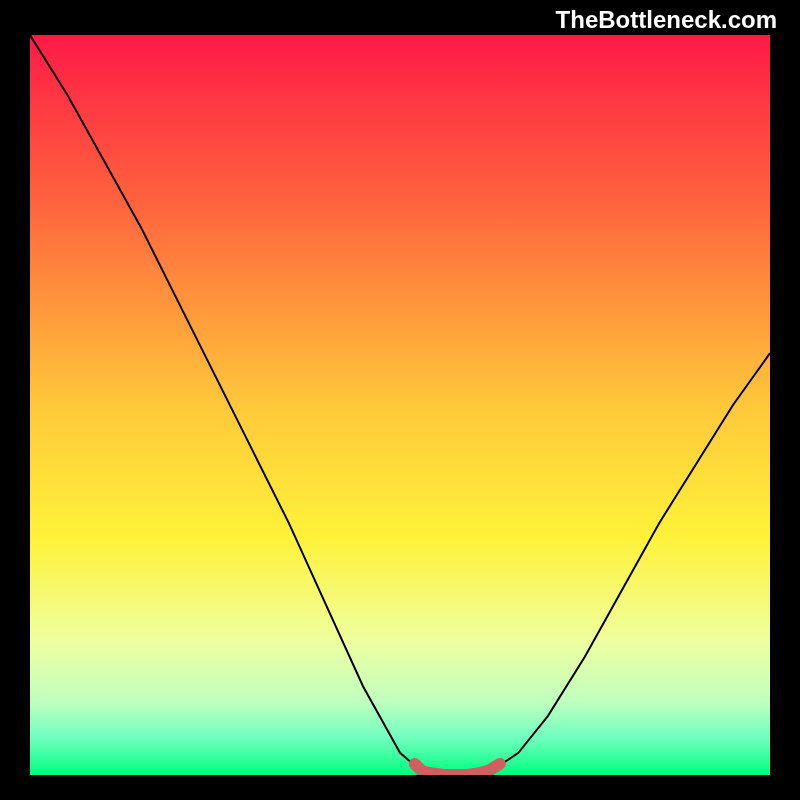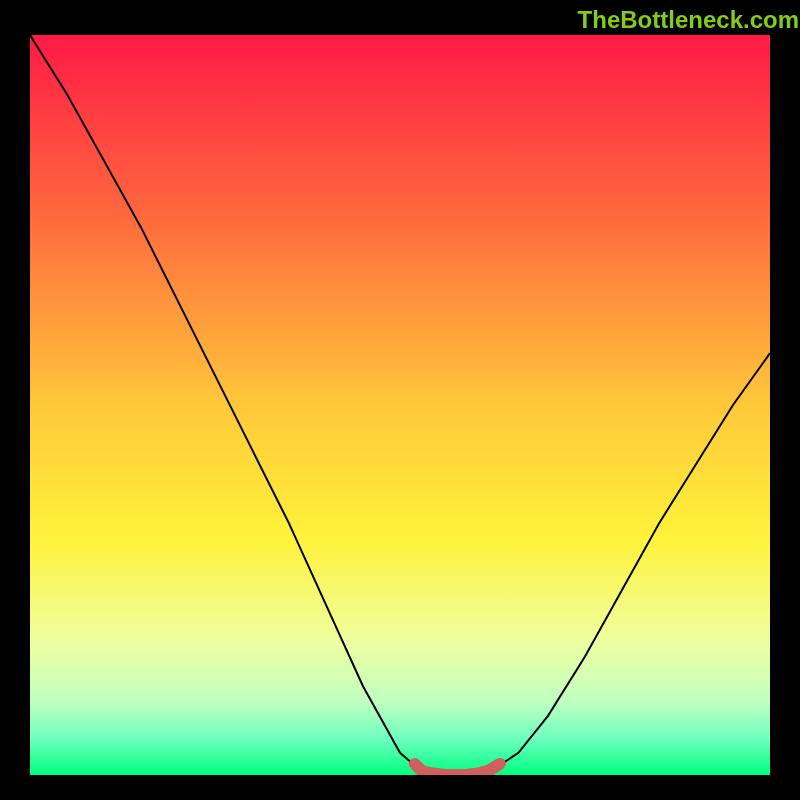--- a/index.html
+++ b/index.html
@@ -12,25 +12,25 @@
   }
   .container {
     position: relative;
     width: 800px;
     height: 800px;
     background: #000;
   }
   .watermark {
     position: absolute;
     top: 6px;
-    right: 1px;
+    right: 23px;
     font-family: Arial, Helvetica, sans-serif;
     font-size: 24px;
     font-weight: bold;
-    color: #84cc16;
+    color: #ffffff;
     z-index: 10;
   }
   .plot {
     position: absolute;
     left: 30px;
     top: 35px;
     width: 740px;
     height: 740px;
   }
 </style>

